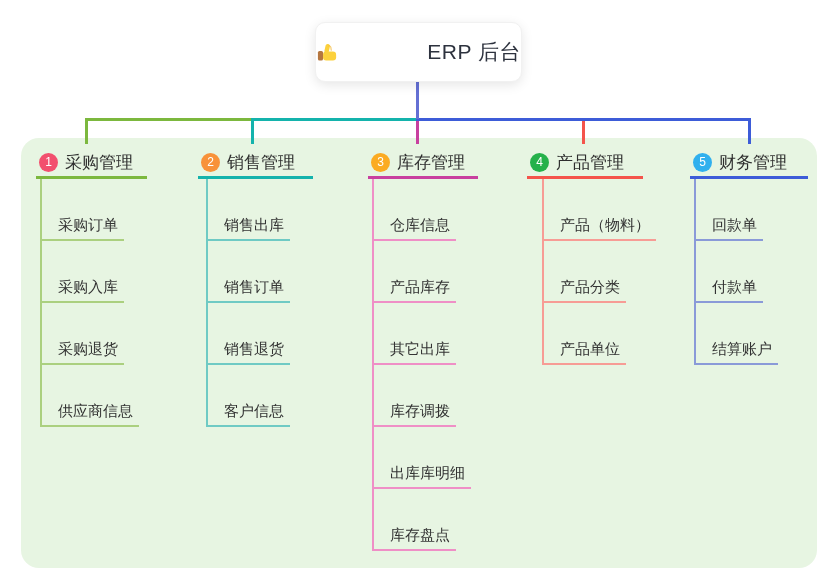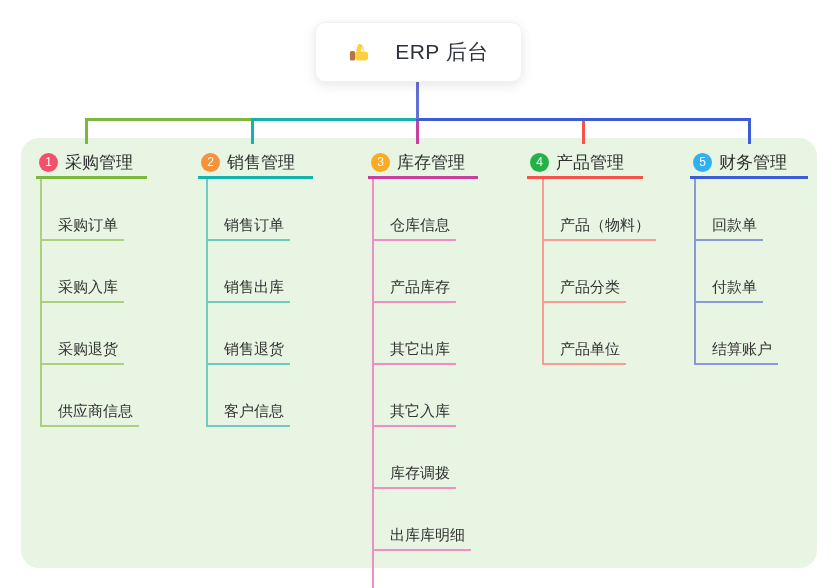--- a/index.html
+++ b/index.html
@@ -5,21 +5,21 @@
   html,body{margin:0;padding:0;background:#ffffff;}
   .canvas{
     position:relative;width:839px;height:588px;background:#ffffff;overflow:hidden;
     font-family:"Liberation Sans","DejaVu Sans",sans-serif;
   }
   
   .root-card{
     position:absolute;left:315px;top:22px;width:207px;height:60px;
     background:#ffffff;border:1px solid #f1f1f1;border-radius:10px;
     box-shadow:0 3px 12px rgba(0,0,0,.10);
-    display:flex;align-items:center;justify-content:center;gap:24px;
+    display:flex;align-items:center;justify-content:space-between;gap:24px;
     box-sizing:border-box;cursor:pointer;
   }
   .root-label{font-size:21px;font-weight:500;color:#2d323e;letter-spacing:.5px;white-space:nowrap;}
   
   .line{position:absolute;}
   .root-vline{left:416px;top:81px;width:3px;height:38px;}
   .seg{top:118px;height:3px;background:var(--main);}
   .seg-1{left:85px;width:168px;}
   .seg-2{left:251px;width:167px;}
   .seg-5{left:416px;width:334px;}
@@ -115,24 +115,24 @@
         <span>供应商信息</span>
       </div>
   </div>
 
   <div class="branch-header hdr-2" style="--main: #14b3ac; --light: #6fcac4; --badge: #f8923a;">
     <span class="badge">2</span>
     <span class="branch-title">销售管理</span>
   </div>
   <div class="items items-2" style="--main: #14b3ac; --light: #6fcac4; --badge: #f8923a;">
     <div class="item">
-        <span>销售订单</span>
+        <span>销售出库</span>
       </div>
     <div class="item">
-        <span>销售出库</span>
+        <span>销售订单</span>
       </div>
     <div class="item">
         <span>销售退货</span>
       </div>
     <div class="item">
         <span>客户信息</span>
       </div>
   </div>
 
   <div class="branch-header hdr-3" style="--main: #c8409f; --light: #ef8fc6; --badge: #fbab22;">
@@ -141,23 +141,20 @@
   </div>
   <div class="items items-3" style="--main: #c8409f; --light: #ef8fc6; --badge: #fbab22;">
     <div class="item">
         <span>仓库信息</span>
       </div>
     <div class="item">
         <span>产品库存</span>
       </div>
     <div class="item">
         <span>其它出库</span>
-      </div>
-    <div class="item">
-        <span>其它入库</span>
       </div>
     <div class="item">
         <span>库存调拨</span>
       </div>
     <div class="item">
         <span>出库库明细</span>
       </div>
     <div class="item">
         <span>库存盘点</span>
       </div>

